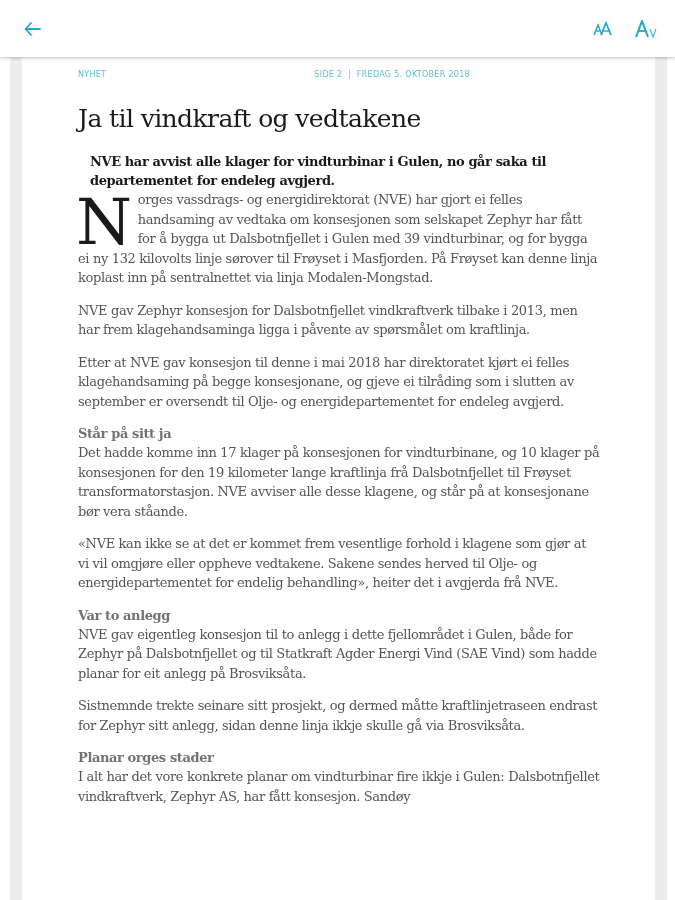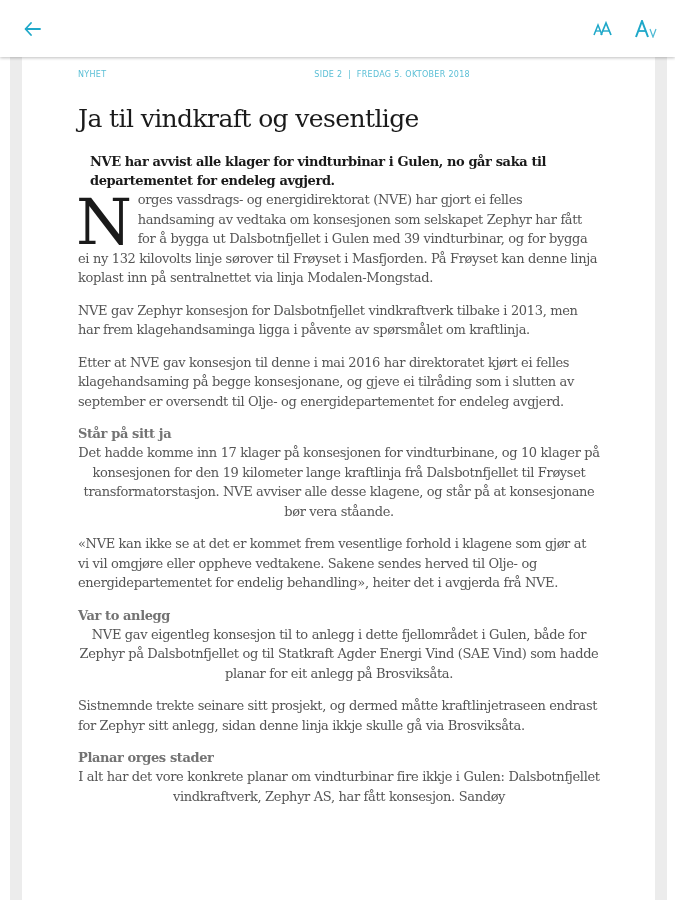--- a/index.html
+++ b/index.html
@@ -63,21 +63,21 @@
     }
     p.body + p.body { margin-top: 13px; }
     .dropcap {
       float: left; font-size: 64px; line-height: 56px; color: #1a1a1a;
       margin: 4px 6px -4px -2px; font-family: "DejaVu Serif", serif;
     }
     h3 {
       margin: 13px 0 0 0; font-size: 13px; font-weight: bold; color: #737373;
       line-height: 19px; letter-spacing: -0.4px;
     }
-    h3 + p.body { margin-top: 0; text-align: center; }
+    h3 + p.body { margin-top: 0; }
   </style>
 </head>
 <body>
 
 <div class="topbar">
   <div class="back-btn">
     <svg width="18" height="14" viewBox="0 0 18 14">
       <path d="M7 1 L1.5 7 L7 13" fill="none" stroke="#1fa8c9" stroke-width="1.8" stroke-linecap="round" stroke-linejoin="round"></path>
       <path d="M2 7 L16 7" fill="none" stroke="#1fa8c9" stroke-width="1.8" stroke-linecap="round"></path>
     </svg>
@@ -101,28 +101,28 @@
 
 <div class="page-area">
   <div class="gutter left"></div>
   <div class="gutter right"></div>
 
   <div class="page">
     <div class="meta section">NYHET</div>
     <div class="meta pageinfo" style="white-space:pre">SIDE 2  |  FREDAG 5. OKTOBER 2018</div>
 
     <div class="article">
-      <h1>Ja til vindkraft og vesentlige</h1>
+      <h1>Ja til vindkraft og vedtakene</h1>
       <div class="lead">NVE har avvist alle klager for vindturbinar i Gulen, no går saka til departementet for endeleg avgjerd.</div>
 
       <p class="body">
         <span class="dropcap">N</span><span>orges vassdrags- og energidirektorat (NVE) har gjort ei felles handsaming av vedtaka om konsesjonen som selskapet Zephyr har fått for å bygga ut Dalsbotnfjellet i Gulen med 39 vindturbinar, og for bygga ei ny 132 kilovolts linje sørover til Frøyset i Masfjorden. På Frøyset kan denne linja koplast inn på sentralnettet via linja Modalen-Mongstad.</span>
       </p>
       <p class="body">NVE gav Zephyr konsesjon for Dalsbotnfjellet vindkraftverk tilbake i 2013, men har frem klagehandsaminga ligga i påvente av spørsmålet om kraftlinja.</p>
-      <p class="body">Etter at NVE gav konsesjon til denne i mai 2016 har direktoratet kjørt ei felles klagehandsaming på begge konsesjonane, og gjeve ei tilråding som i slutten av september er oversendt til Olje- og energidepartementet for endeleg avgjerd.</p>
+      <p class="body">Etter at NVE gav konsesjon til denne i mai 2018 har direktoratet kjørt ei felles klagehandsaming på begge konsesjonane, og gjeve ei tilråding som i slutten av september er oversendt til Olje- og energidepartementet for endeleg avgjerd.</p>
 
       <h3>Står på sitt ja</h3>
       <p class="body">Det hadde komme inn 17 klager på konsesjonen for vindturbinane, og 10 klager på konsesjonen for den 19 kilometer lange kraftlinja frå Dalsbotnfjellet til Frøyset transformatorstasjon. NVE avviser alle desse klagene, og står på at konsesjonane bør vera ståande.</p>
       <p class="body">«NVE kan ikke se at det er kommet frem vesentlige forhold i klagene som gjør at vi vil omgjøre eller oppheve vedtakene. Sakene sendes herved til Olje- og energidepartementet for endelig behandling», heiter det i avgjerda frå NVE.</p>
 
       <h3>Var to anlegg</h3>
       <p class="body">NVE gav eigentleg konsesjon til to anlegg i dette fjellområdet i Gulen, både for Zephyr på Dalsbotnfjellet og til Statkraft Agder Energi Vind (SAE Vind) som hadde planar for eit anlegg på Brosviksåta.</p>
       <p class="body">Sistnemnde trekte seinare sitt prosjekt, og dermed måtte kraftlinjetraseen endrast for Zephyr sitt anlegg, sidan denne linja ikkje skulle gå via Brosviksåta.</p>
 
       <h3>Planar orges stader</h3>

